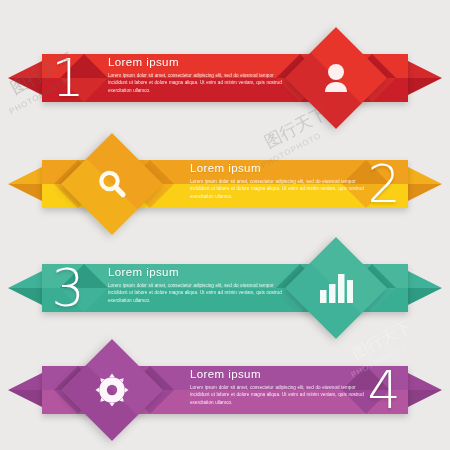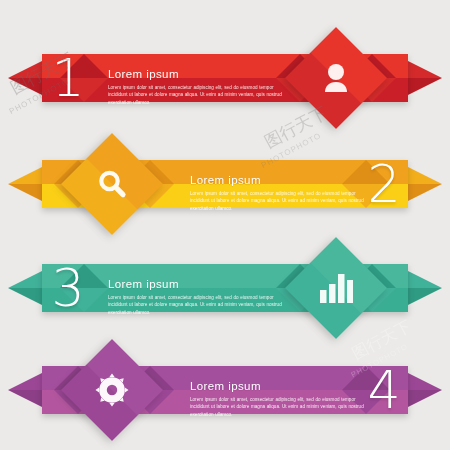--- a/index.html
+++ b/index.html
@@ -61,21 +61,21 @@
     display:flex;align-items:center;justify-content:center;
     font-size:52px;line-height:1;color:#ffffff;
     font-family:"DejaVu Sans", sans-serif;font-weight:300;
     text-shadow:0 2px 3px rgba(0,0,0,.16);
     letter-spacing:0;
   }
 
   
   .txt{position:absolute;top:31px;width:176px;color:#fff;}
   .txt .hd{
-    font-size:11.5px;font-weight:400;letter-spacing:.4px;margin:12px 0 4px 0;
+    font-size:11.5px;font-weight:400;letter-spacing:.4px;margin:0 0 4px 0;
     color:#ffffff;text-shadow:0 1px 1px rgba(0,0,0,.10);
   }
   .txt .bd{
     font-size:4.6px;line-height:1.62;margin:0;color:rgba(255,255,255,.88);
     word-spacing:.4px;
   }
 
   
   .row-a .txt{left:108px;}
   .row-a .num{left:36px;}

